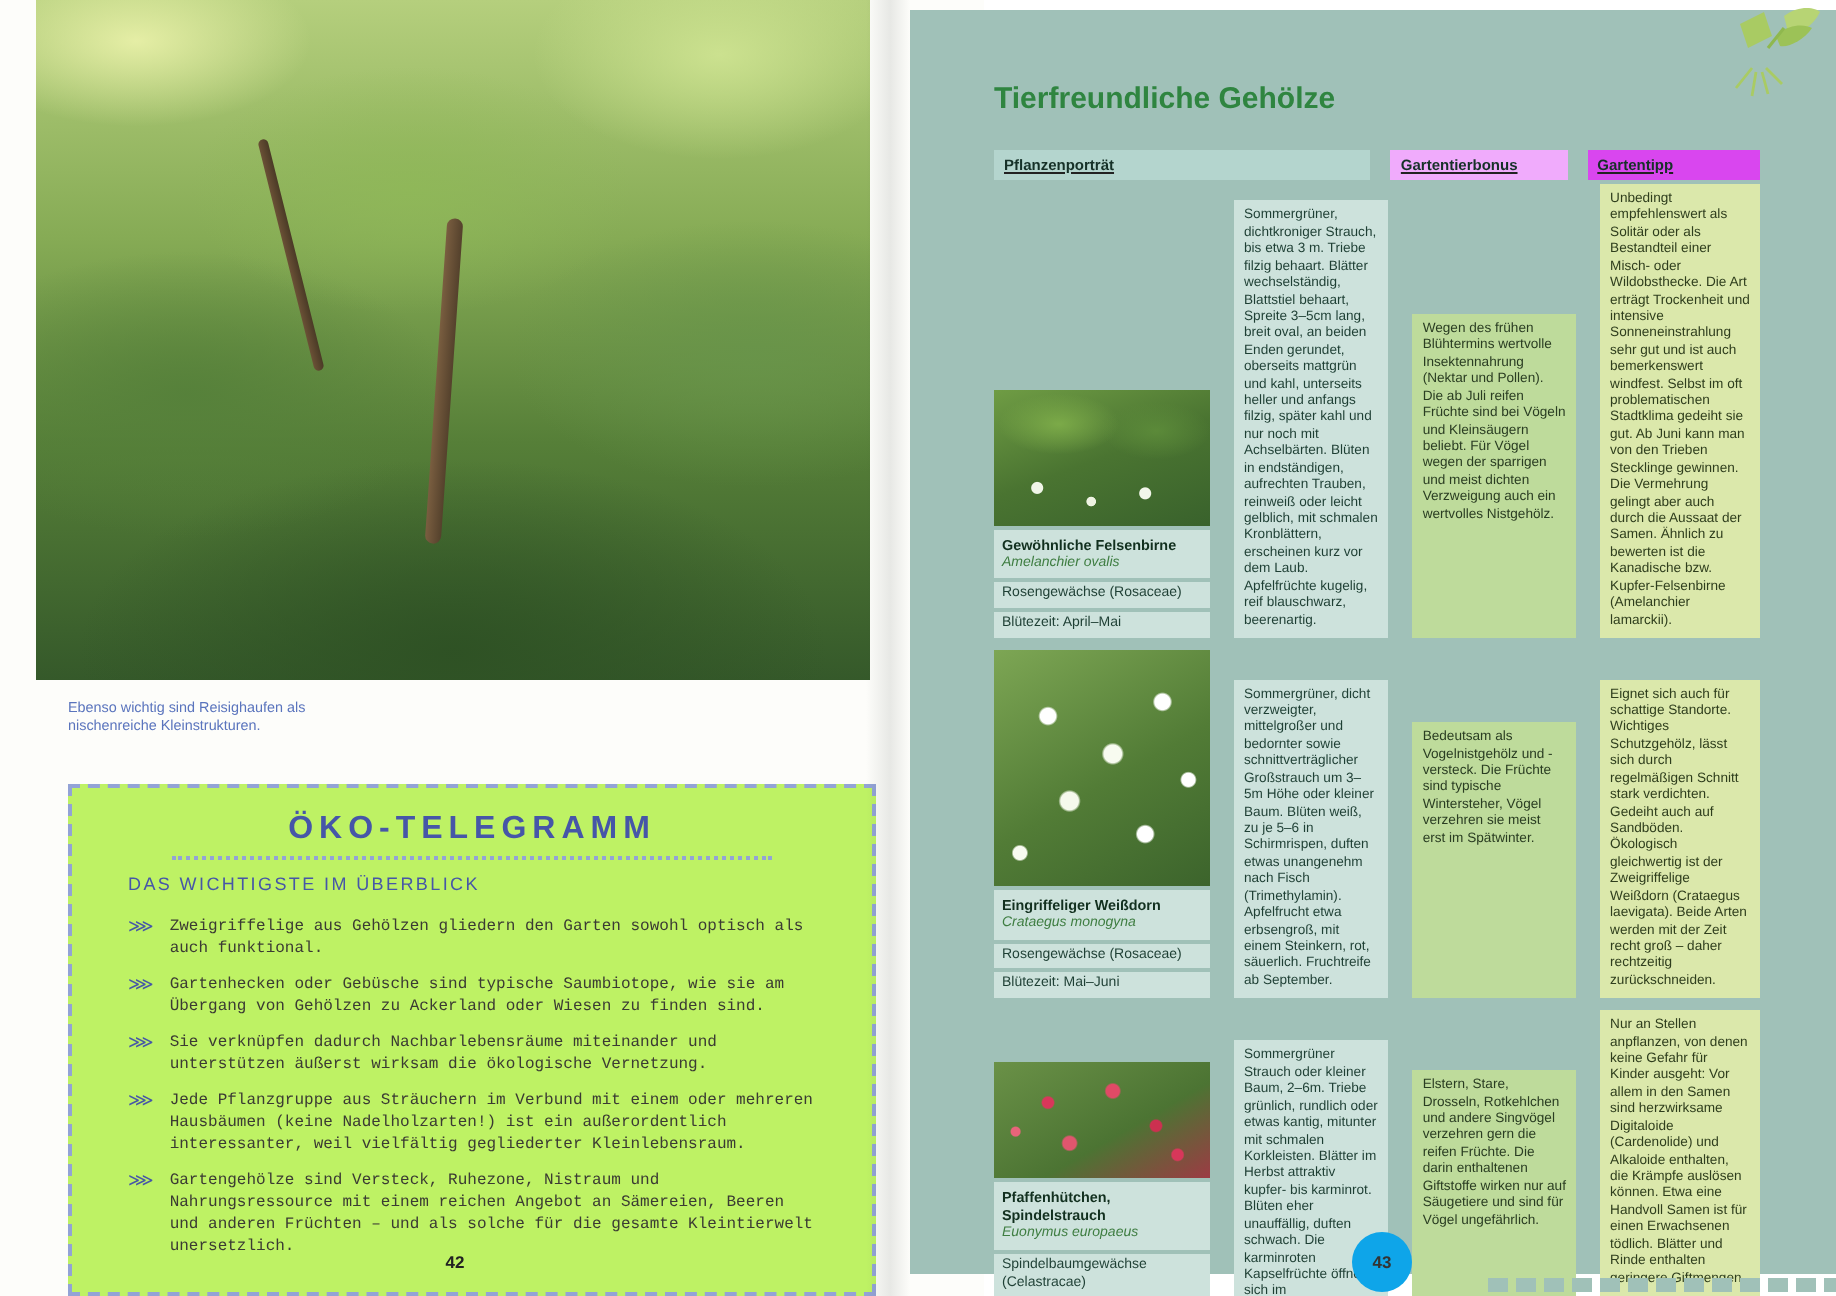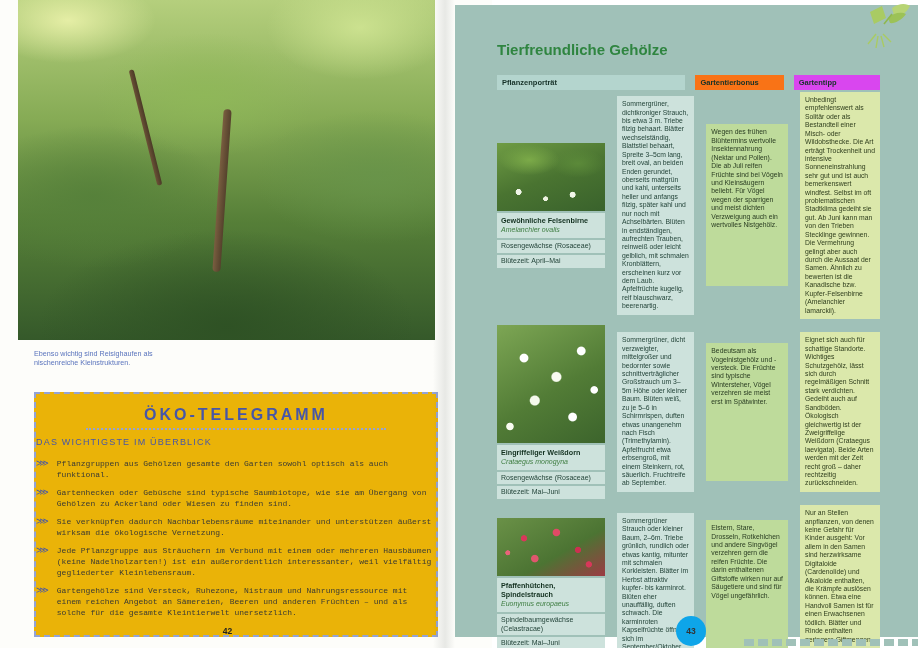--- a/index.html
+++ b/index.html
@@ -17,46 +17,46 @@
       radial-gradient(ellipse 42% 28% at 86% 52%, rgba(104,148,74,.85), transparent 70%),
       radial-gradient(ellipse 60% 38% at 50% 96%, rgba(46,81,36,.95), transparent 75%),
       linear-gradient(180deg,#b5cf7d 0%,#86ab55 35%,#567f38 65%,#35592a 100%);}
   .photo-garden::after{content:"";position:absolute;left:48%;top:32%;width:8px;height:48%;
       background:linear-gradient(90deg,#7a5e40,#54412c);border-radius:4px;transform:rotate(4deg);}
   .photo-garden::before{content:"";position:absolute;left:30%;top:20%;width:5px;height:35%;
       background:linear-gradient(90deg,#6b5136,#4a3a26);border-radius:3px;transform:rotate(-14deg);}
   .caption{position:absolute;left:34px;top:349px;width:150px;font-size:7.2px;line-height:1.3;
       color:#5a74bd;}
   .telegram{position:absolute;left:34px;top:392px;width:404px;min-height:220px;box-sizing:border-box;
-      background:#eab308;border:2px dashed #93a3d6;padding:8px 0 10px;}
+      background:#bef264;border:2px dashed #93a3d6;padding:8px 28px 10px;}
   .t-title{text-align:center;font-size:16px;font-weight:bold;letter-spacing:3px;color:#4656a8;margin-top:4px;}
   .t-dots{width:300px;margin:4px auto 0;border-bottom:2px dotted #93a3d6;}
   .t-sub{text-align:left;font-size:9px;letter-spacing:1.2px;color:#4656a8;margin-top:7px;}
   .t-list{margin-top:11px;}
   .t-item{display:flex;gap:8px;margin-bottom:7px;}
   .t-ico{color:#4656a8;font-size:9px;line-height:1.2;flex:0 0 auto;}
   .t-txt{font-family:"Liberation Mono",monospace;font-size:8px;line-height:1.38;color:#3b3b33;}
   .pagenum-left{position:absolute;left:0;top:626px;width:455px;text-align:center;
       font-size:8.5px;font-weight:bold;color:#222;}
 
   
   .spine{position:absolute;left:433px;top:0;width:22px;height:648px;
       background:linear-gradient(90deg,rgba(0,0,0,0) 0%,rgba(40,50,45,.10) 55%,rgba(0,0,0,0) 100%);}
 
   
   .page-right{position:absolute;left:455px;top:5px;width:551px;height:632px;background:#a0c1b8;
       border-top-right-radius:58px;}
   .r-title{position:absolute;left:42px;top:36px;font-size:15px;font-weight:bold;color:#2f8540;}
   .ptable{position:absolute;left:42px;top:70px;width:383px;}
-  .thead{display:flex;gap:10px;margin-bottom:2px;}
+  .thead{display:flex;gap:10px;margin-bottom:2px;text-decoration:underline;}
   .th{box-sizing:border-box;padding:3px 5px;font-size:7.5px;font-weight:bold;color:#163128;}
   .th1{width:197px;background:#b4d5ce;}
-  .th2{width:92px;background:#f97316;}
+  .th2{width:92px;background:#f0abfc;}
   .th3{width:90px;background:#d946ef;}
-  .trow{display:flex;gap:12px;margin-bottom:6px;align-items:center;}
+  .trow{display:flex;gap:12px;margin-bottom:6px;align-items:flex-end;}
   .colA{width:108px;display:flex;flex-direction:column;gap:2px;flex:0 0 auto;}
   .photo{width:108px;}
   .r1 .photo{height:68px;}
   .r2 .photo{height:118px;}
   .r3 .photo{height:58px;}
   .photo-felsenbirne{background:
       radial-gradient(circle 5px at 20% 72%, #f0f5e8 0 55%, transparent 65%),
       radial-gradient(circle 4px at 45% 82%, #eef3e2 0 55%, transparent 65%),
       radial-gradient(circle 5px at 70% 76%, #f2f6ea 0 55%, transparent 65%),
       radial-gradient(ellipse 40% 32% at 30% 25%, rgba(127,174,74,.9), transparent 70%),
@@ -108,21 +108,21 @@
     <div class="photo-garden"></div>
     <div class="caption">Ebenso wichtig sind Reisighaufen als nischenreiche Kleinstrukturen.</div>
 
     <div class="telegram">
       <div class="t-title">ÖKO-TELEGRAMM</div>
       <div class="t-dots"></div>
       <div class="t-sub">DAS WICHTIGSTE IM ÜBERBLICK</div>
       <div class="t-list">
         <div class="t-item">
           <span class="t-ico">⋙</span>
-          <span class="t-txt">Pflanzgruppen aus Gehölzen gesamte den Garten sowohl optisch als auch funktional.</span>
+          <span class="t-txt">Zweigriffelige aus Gehölzen gliedern den Garten sowohl optisch als auch funktional.</span>
         </div>
         <div class="t-item">
           <span class="t-ico">⋙</span>
           <span class="t-txt">Gartenhecken oder Gebüsche sind typische Saumbiotope, wie sie am Übergang von Gehölzen zu Ackerland oder Wiesen zu finden sind.</span>
         </div>
         <div class="t-item">
           <span class="t-ico">⋙</span>
           <span class="t-txt">Sie verknüpfen dadurch Nachbarlebensräume miteinander und unterstützen äußerst wirksam die ökologische Vernetzung.</span>
         </div>
         <div class="t-item">

